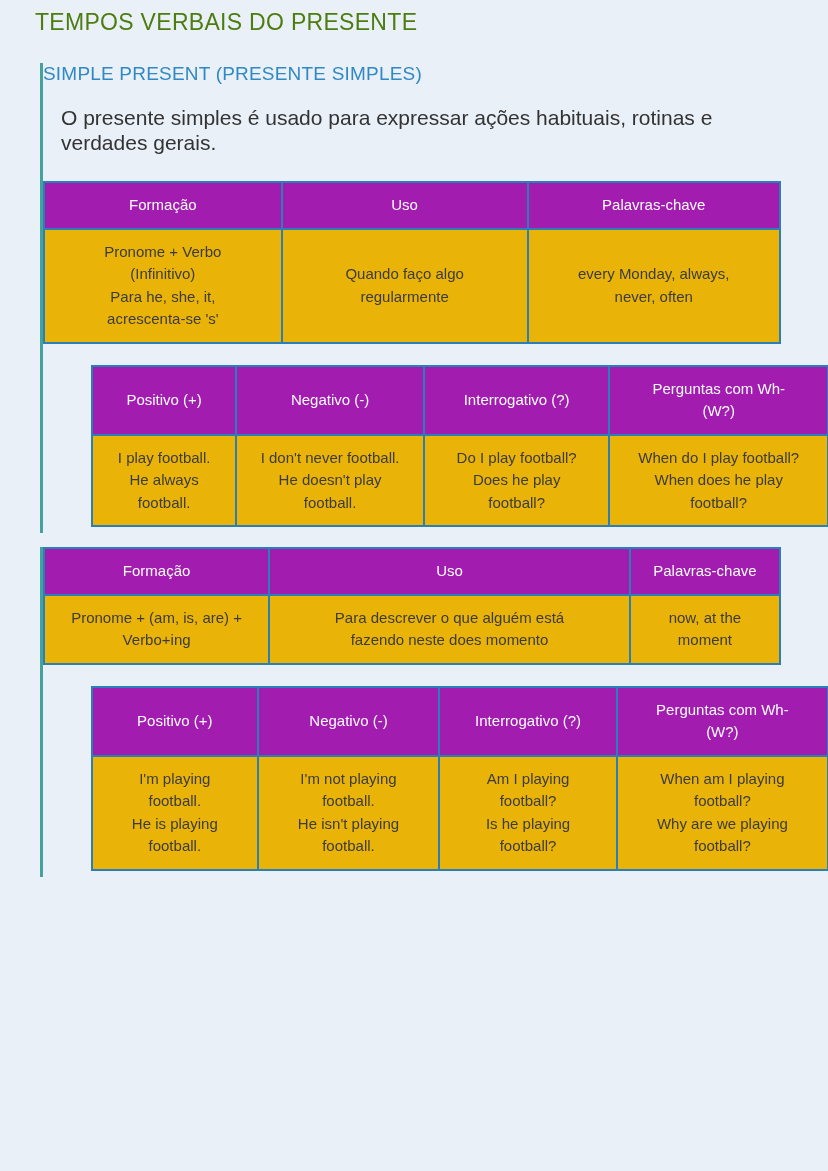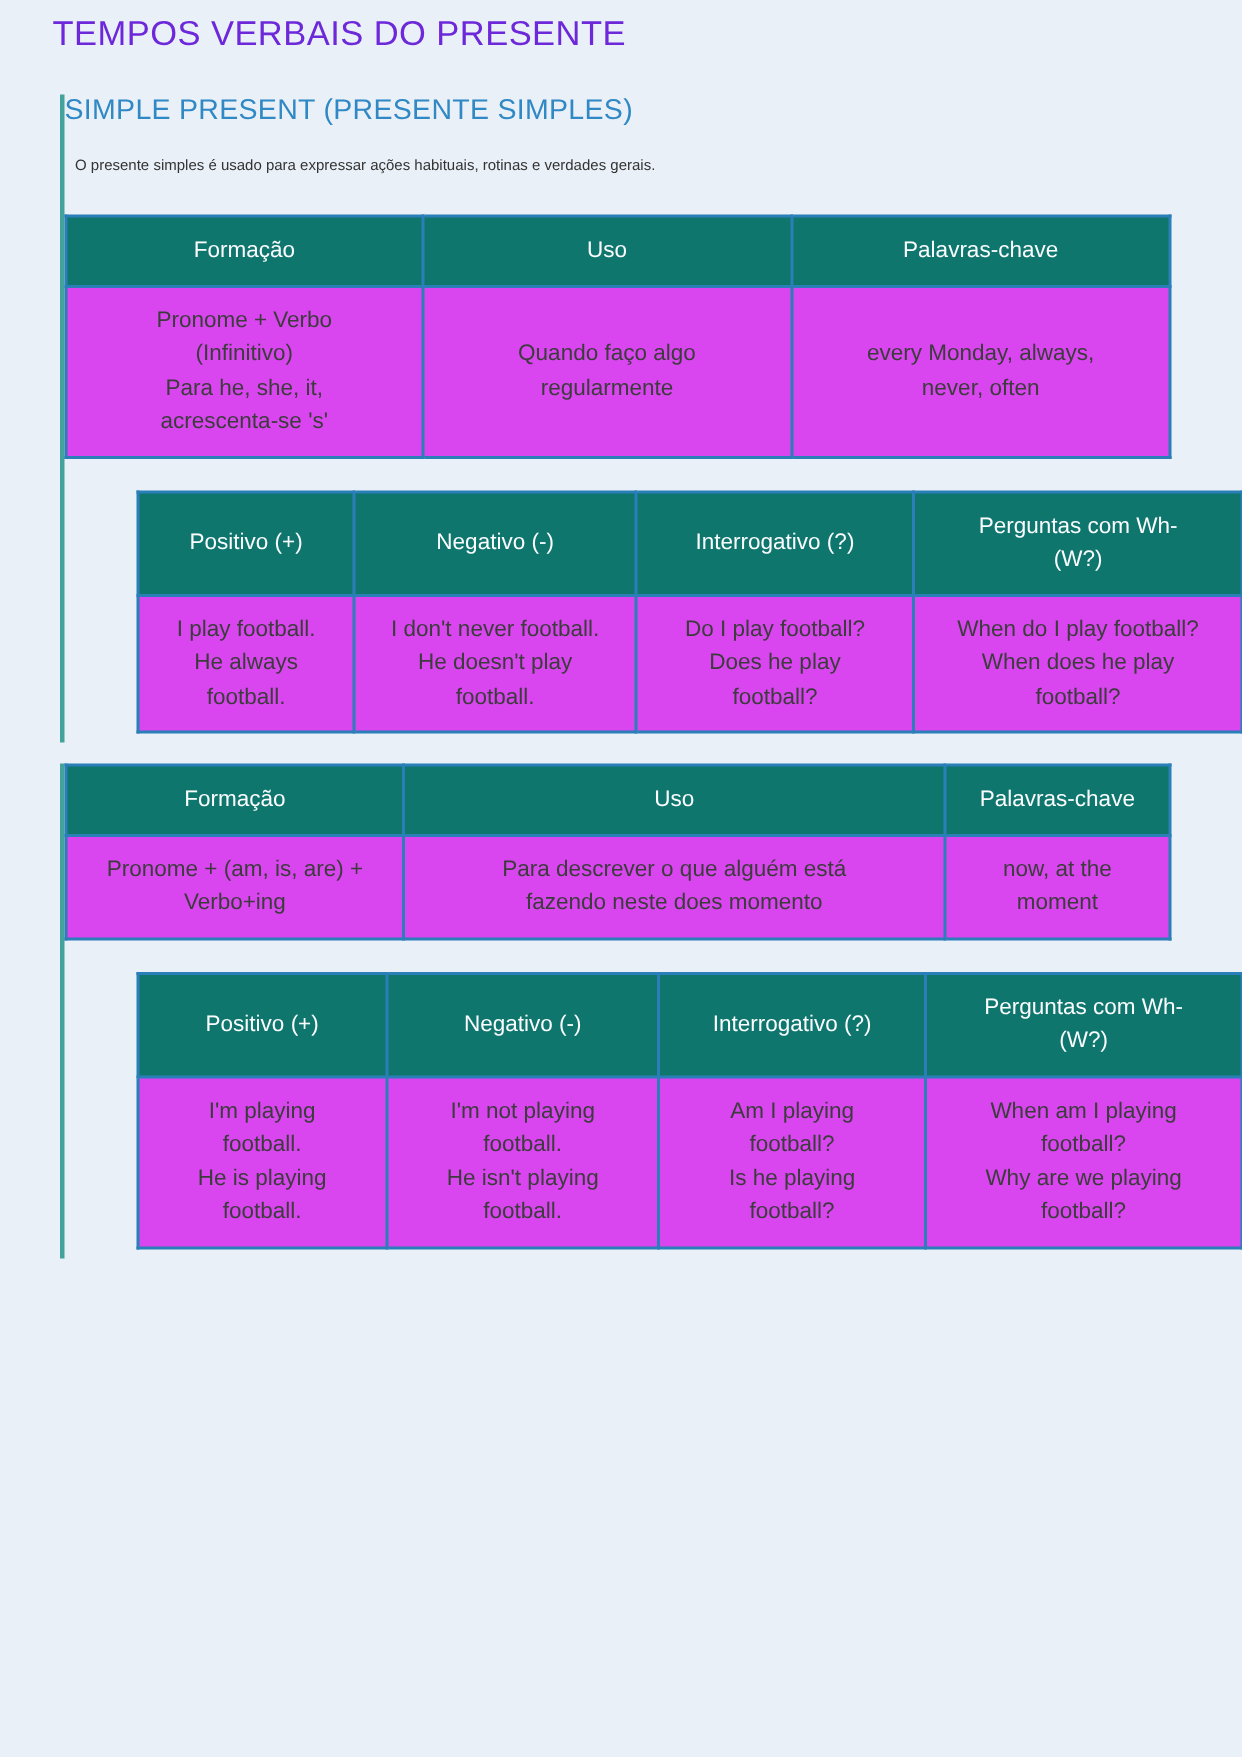--- a/index.html
+++ b/index.html
@@ -14,70 +14,70 @@
     color: #333;
     overflow: hidden;
   }
   .page {
     padding: 9px 47px 0 35px;
     box-sizing: border-box;
   }
   .page-title {
     font-size: 23px;
     font-weight: 500;
-    color: #6d28d9;
+    color: #4d7c0f;
     margin: 0 0 27px 0;
     letter-spacing: 0.3px;
   }
   .section {
     margin-left: 5px;
     border-left: 3px solid #43a39a;
     padding-bottom: 4px;
   }
   .section + .section {
     margin-top: 14px;
   }
   .section-heading {
     font-size: 19px;
     font-weight: 500;
     color: #3089c4;
     margin: 0 0 20px 0;
     letter-spacing: 0.2px;
   }
   .section-description {
-    font-size: 10px;
+    font-size: 21px;
     color: #333;
-    margin: 0 0 26px 1px;
+    margin: 0 0 26px 12px;
     padding-left: 6px;
     line-height: 1.2;
   }
   table.info-table {
     width: 100%;
     border-collapse: collapse;
     table-layout: fixed;
     margin: 0 0 21px 0;
   }
   table.info-table:last-child {
     margin-bottom: 2px;
     margin-left: 48px;
   }
   table.info-table th {
-    background: #0f766e;
+    background: #a21caf;
     color: #fbfdff;
     font-weight: 400;
     font-size: 15px;
     padding: 11px 8px;
     border: 2px solid #2a7fb8;
     text-align: center;
     vertical-align: middle;
     white-space: pre-line;
     line-height: 1.5;
   }
   table.info-table td {
-    background: #d946ef;
+    background: #eab308;
     color: #3c3c3c;
     font-size: 15px;
     padding: 11px 10px;
     border: 2px solid #2a7fb8;
     text-align: center;
     vertical-align: middle;
     white-space: pre-line;
     line-height: 1.5;
   }
 </style>

